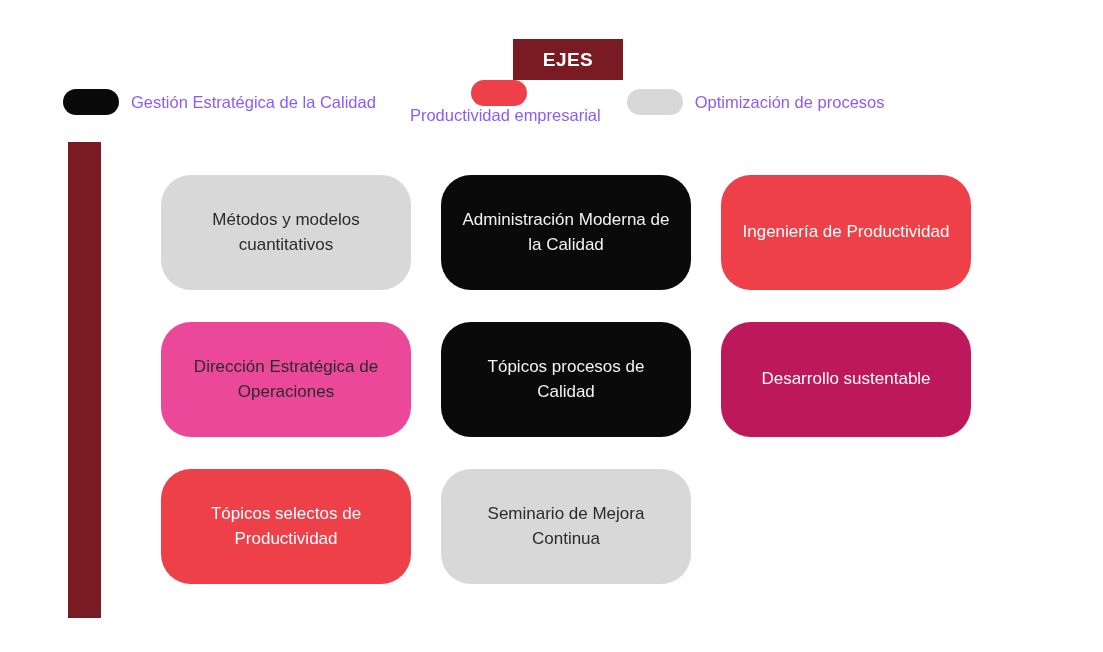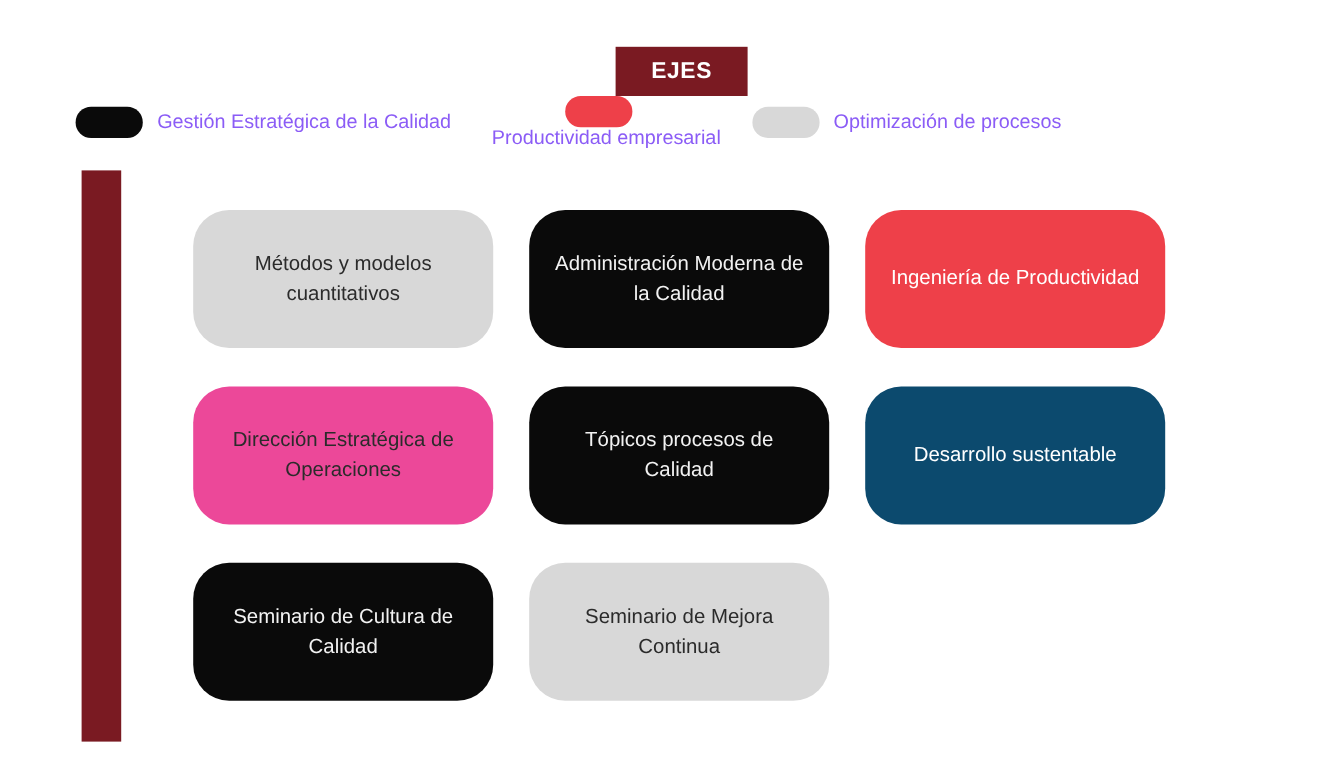--- a/index.html
+++ b/index.html
@@ -149,26 +149,26 @@
   </div>
 
   <div class="card theme-gray" style="background: #ec4899;">
     <span class="card-label">Dirección Estratégica de Operaciones</span>
   </div>
 
   <div class="card theme-black" style="background: rgb(10, 10, 10);">
     <span class="card-label">Tópicos procesos de Calidad</span>
   </div>
 
-  <div class="card theme-red" style="background: #0c4a6e;">
+  <div class="card theme-red" style="background: #be185d;">
     <span class="card-label">Desarrollo sustentable</span>
   </div>
 
+  <div class="card theme-red" style="background: rgb(238, 64, 73);">
+    <span class="card-label">Tópicos selectos de Productividad</span>
+  </div>
 
-  <div class="card theme-black" style="background: rgb(10, 10, 10);">
-    <span class="card-label">Seminario de Cultura de Calidad</span>
-  </div>
 
   <div class="card theme-gray" style="background: rgb(216, 216, 216);">
     <span class="card-label">Seminario de Mejora Continua</span>
   </div>
 
 </div>
 
 </body></html>

